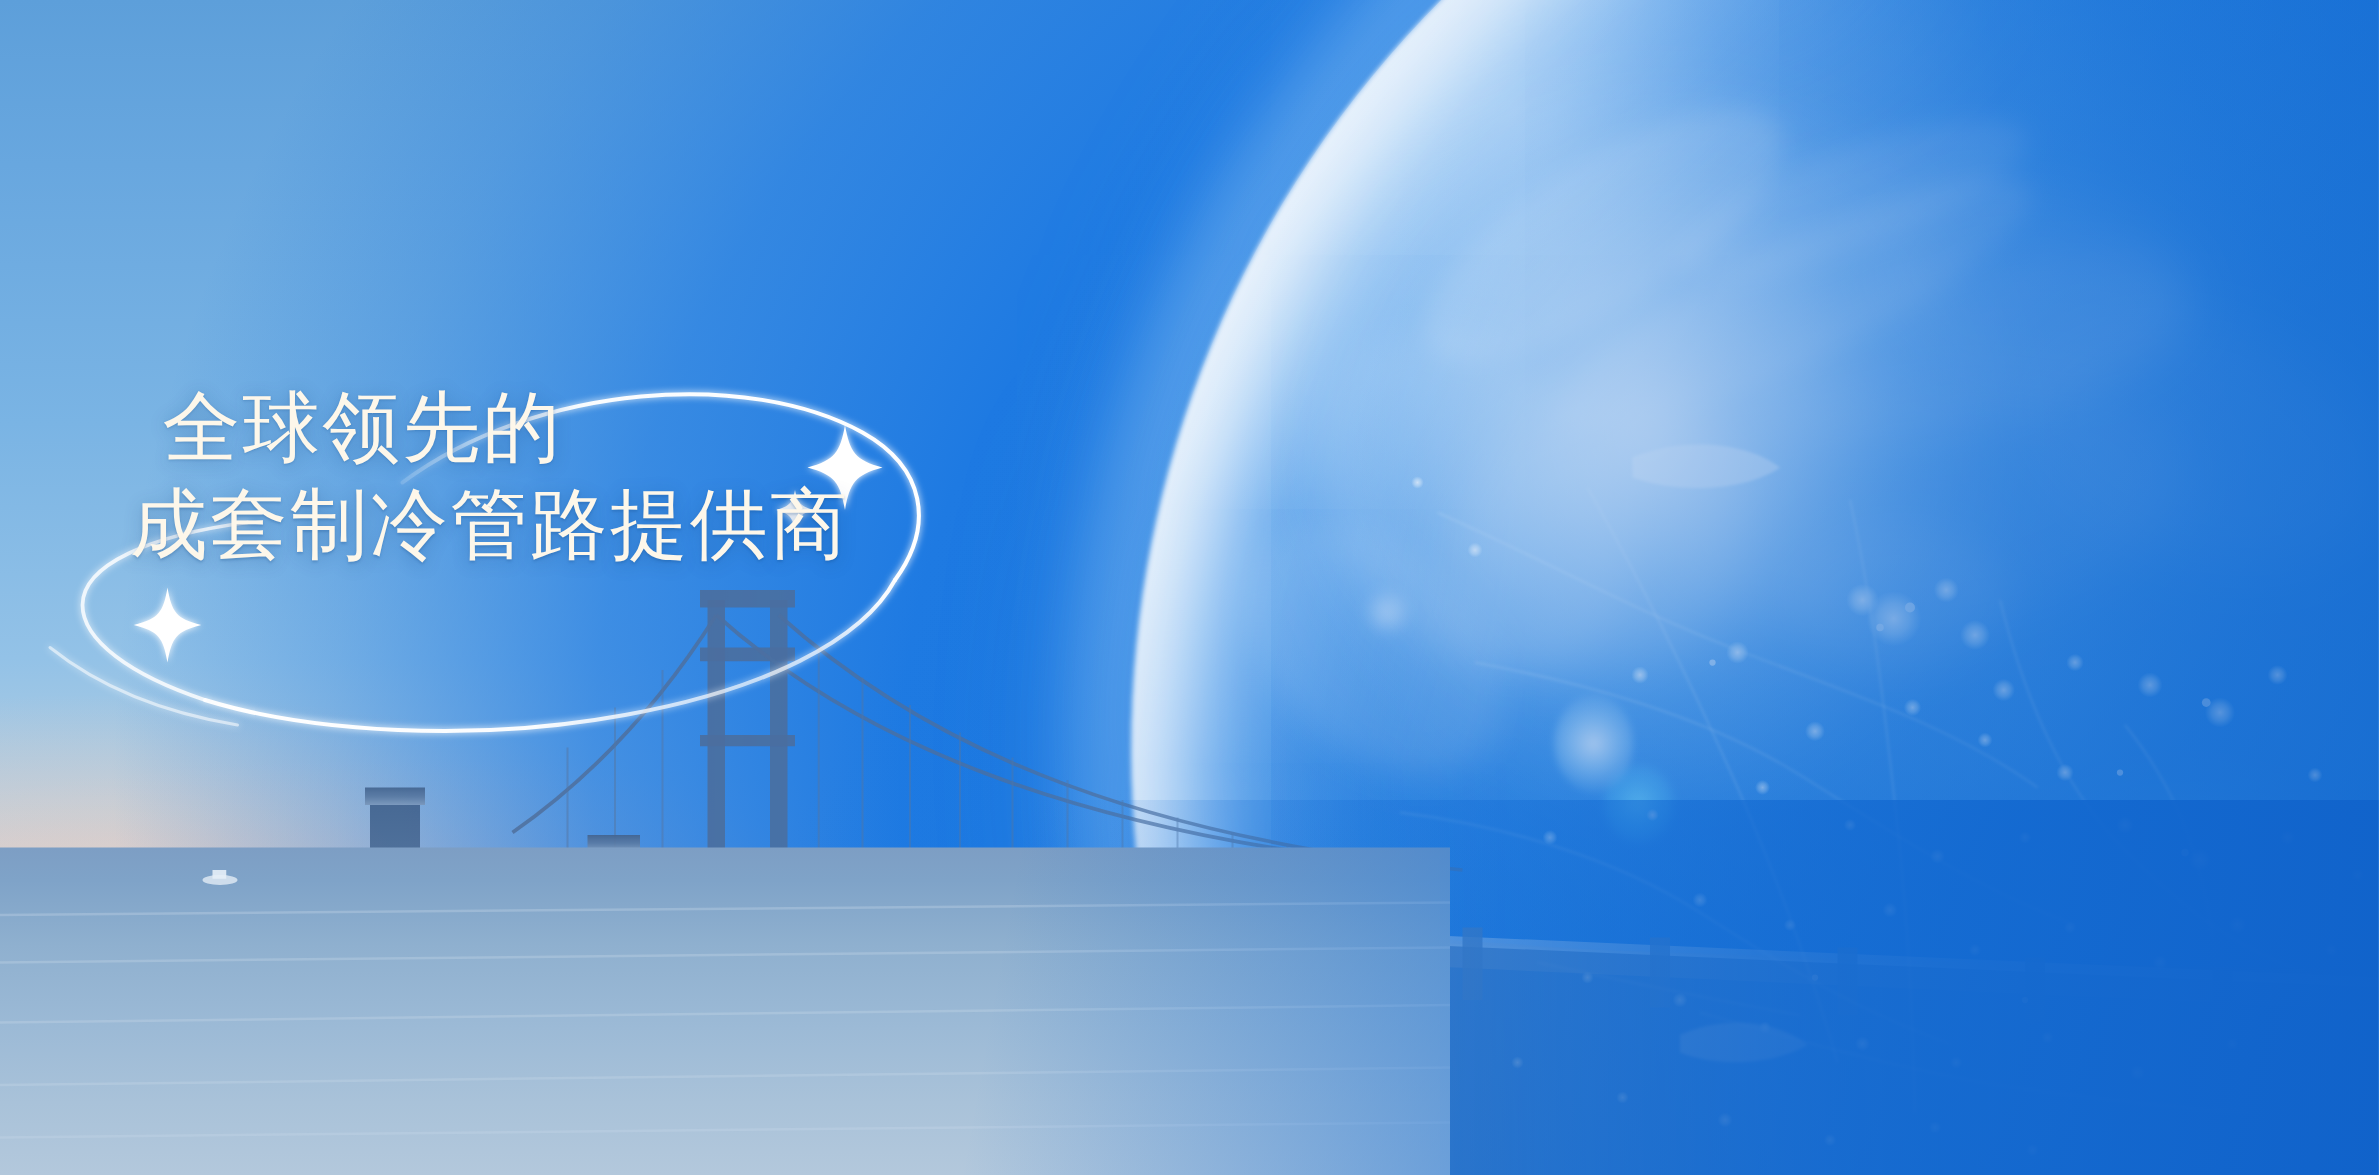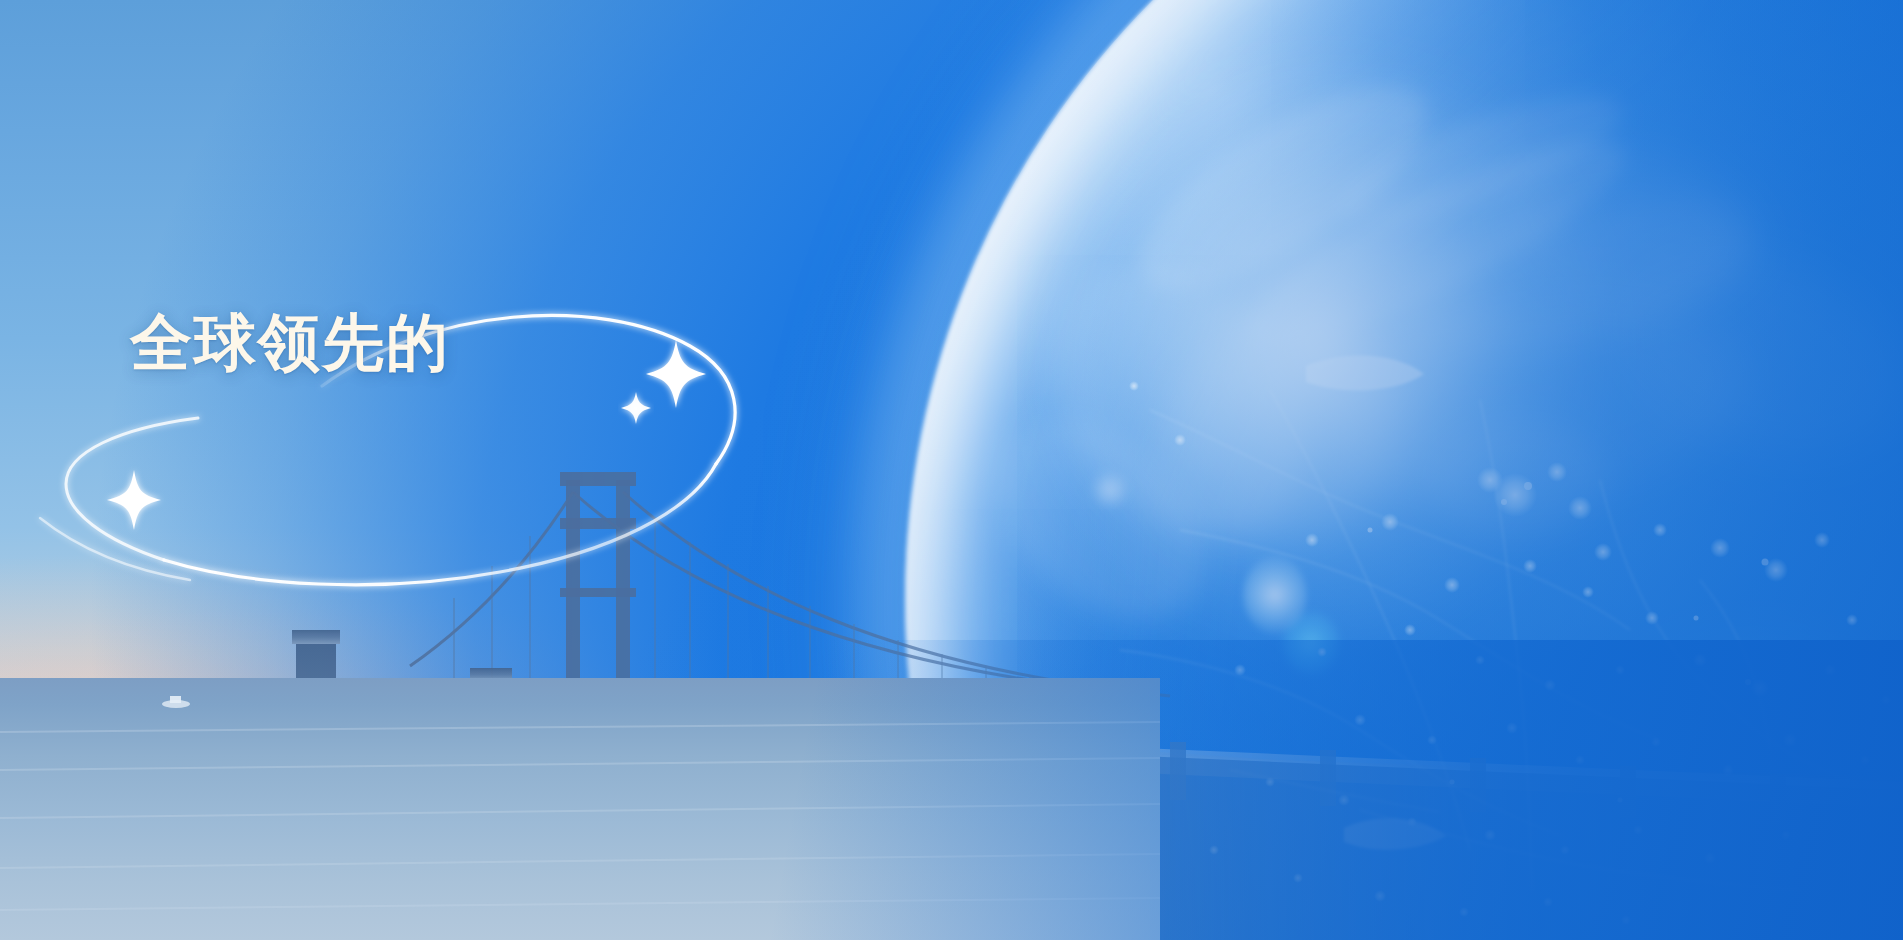--- a/index.html
+++ b/index.html
@@ -146,21 +146,21 @@
   #headline{
     position:absolute;
     left:104px;top:306px;
     width:760px;
     color:#fdf7ea;
     letter-spacing:2px;
   }
   .hl-line{
     font-size:62px;
     line-height:74px;
-    font-weight:700;
+    font-weight:400;
     white-space:nowrap;
     text-shadow:0 2px 14px rgba(20,70,130,.30), 0 1px 2px rgba(20,70,130,.25);
   }
   #hl1{margin-left:26px;}
   #hl2{margin-top:4px;}
 </style>
 </head>
 <body>
 
 <div id="stage">
@@ -511,17 +511,18 @@
       <path d="M0 -16 C2 -6 4 -3 15 0 C4 3 2 6 0 16 C-2 6 -4 3 -15 0 C-4 -3 -2 -6 0 -16 Z" fill="#ffffff" fill-opacity=".95" filter="url(#glow)"></path>
     </g>
 
     <g transform="translate(134,250)">
       <path d="M0 -30 C3.5 -10 7 -5 27 0 C7 5 3.5 10 0 30 C-3.5 10 -7 5 -27 0 C-7 -5 -3.5 -10 0 -30 Z" fill="#ffffff" filter="url(#glow)"></path>
     </g>
   </svg>
 
   <div id="headline">
     <div class="hl-line" id="hl1">全球领先的</div>
+    <div class="hl-line" id="hl2">成套制冷管路提供商</div>
   </div>
 
   <div id="topband"></div>
 
 </div>
 
 </body></html>

